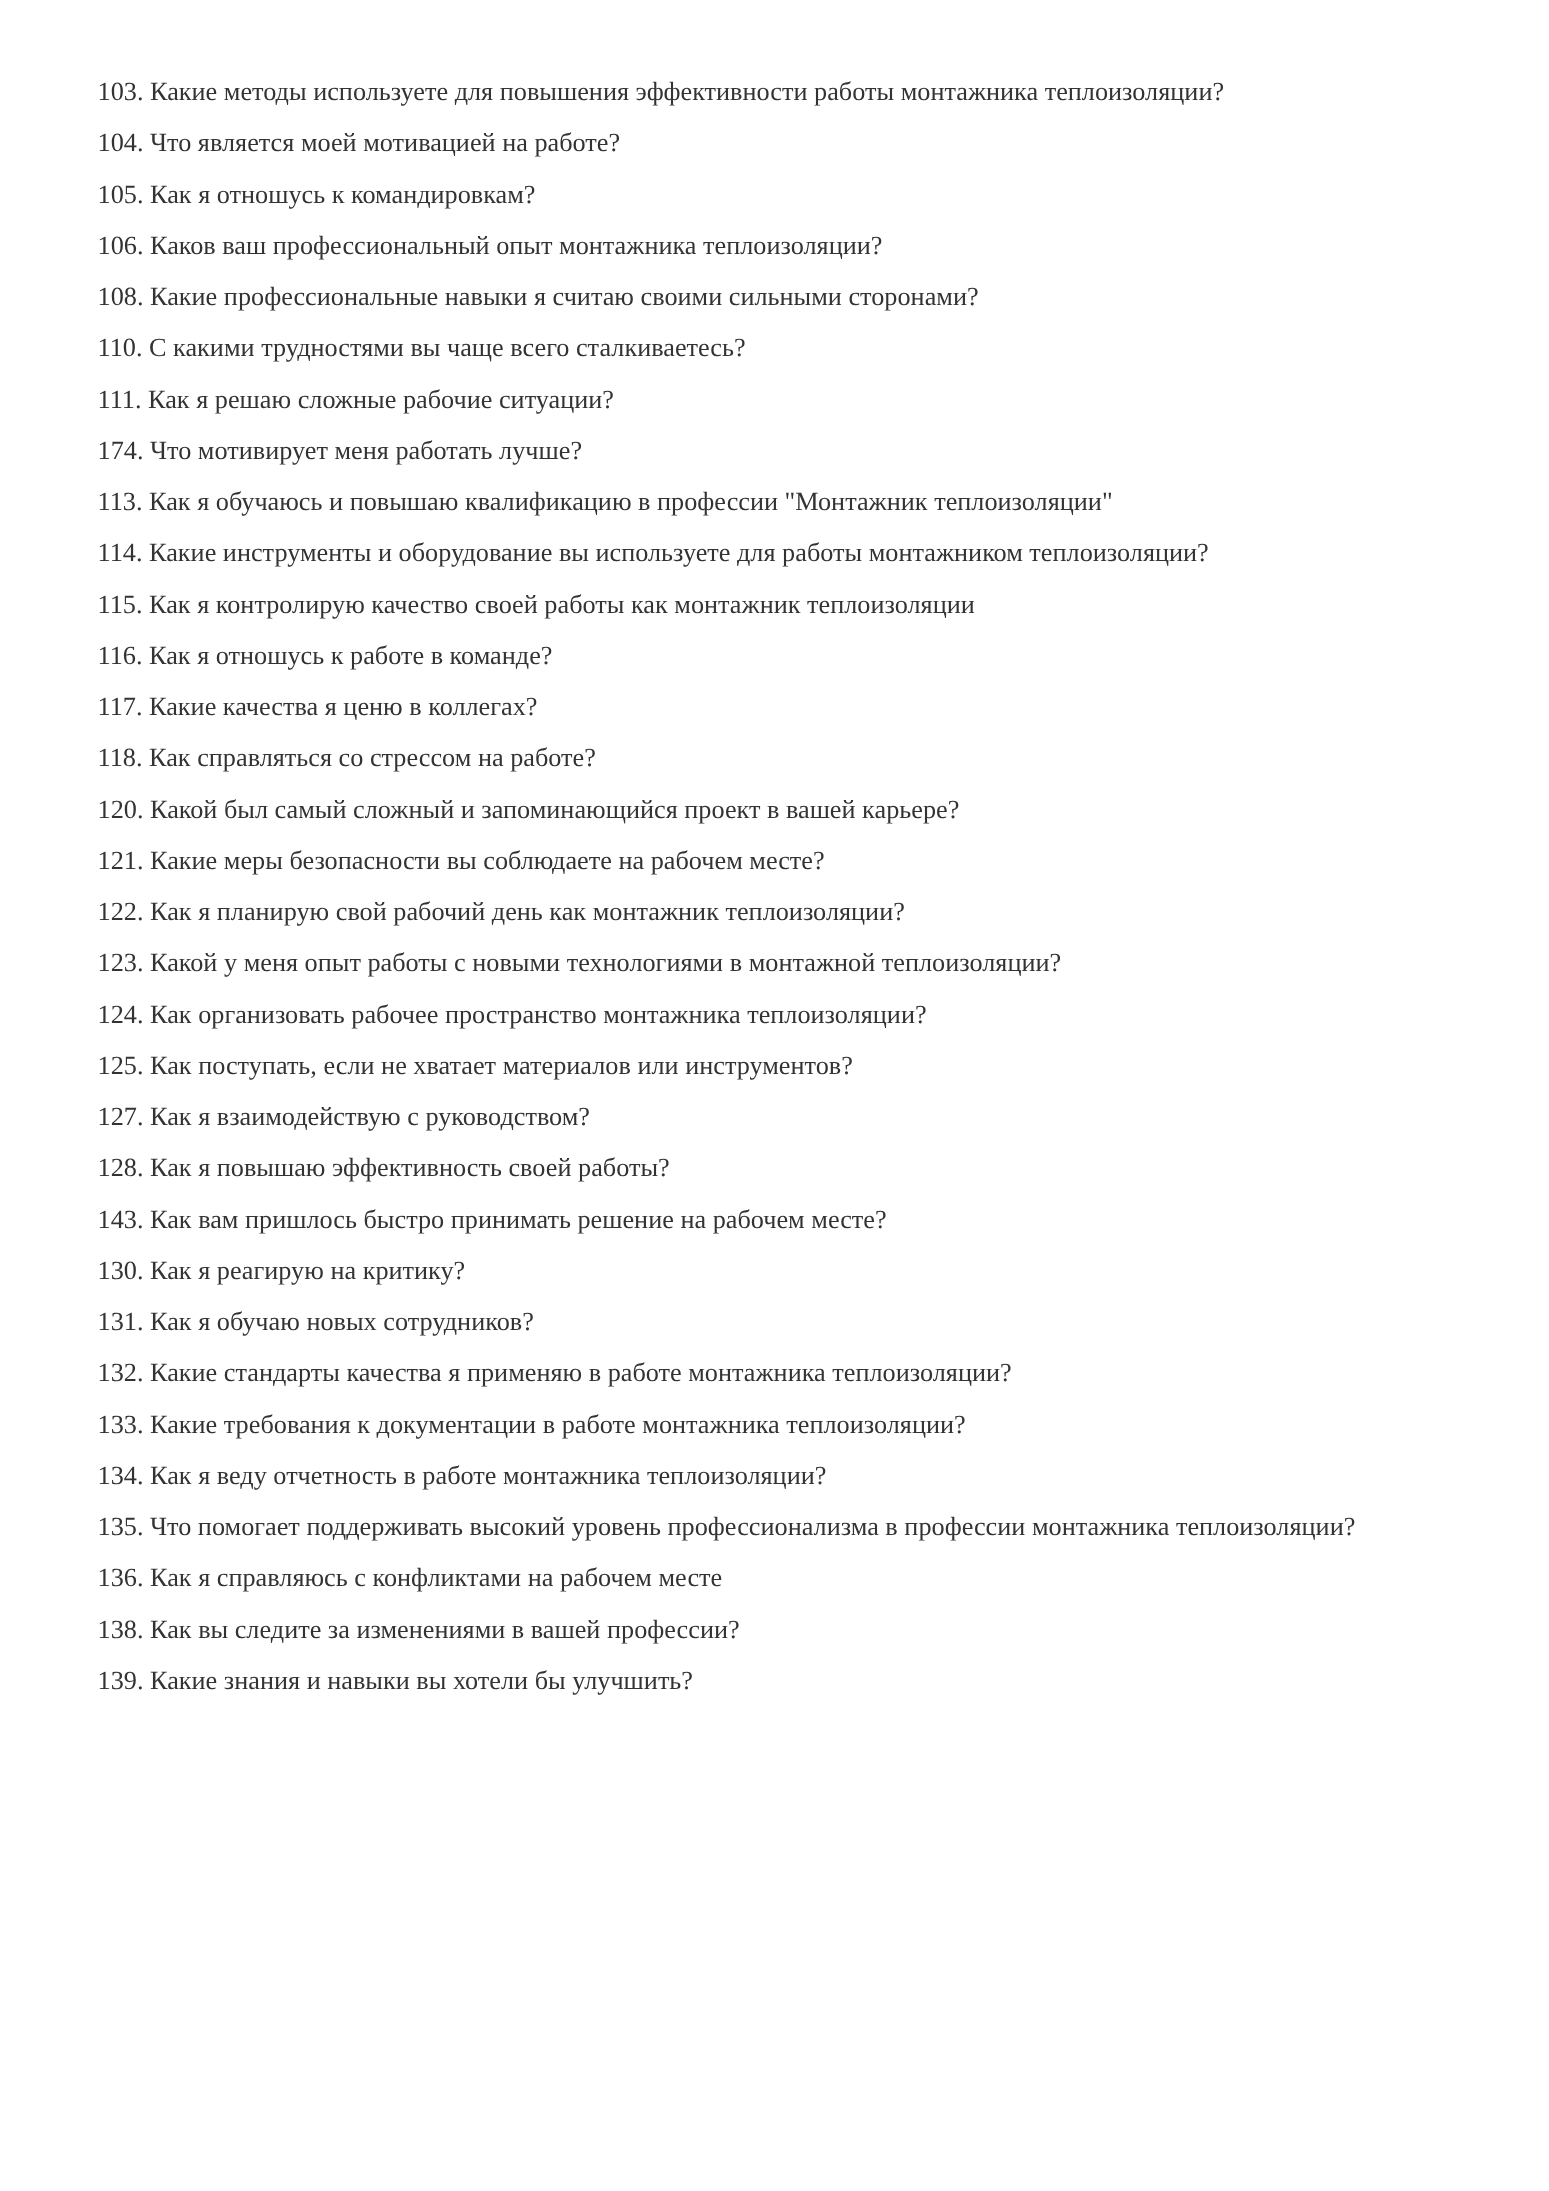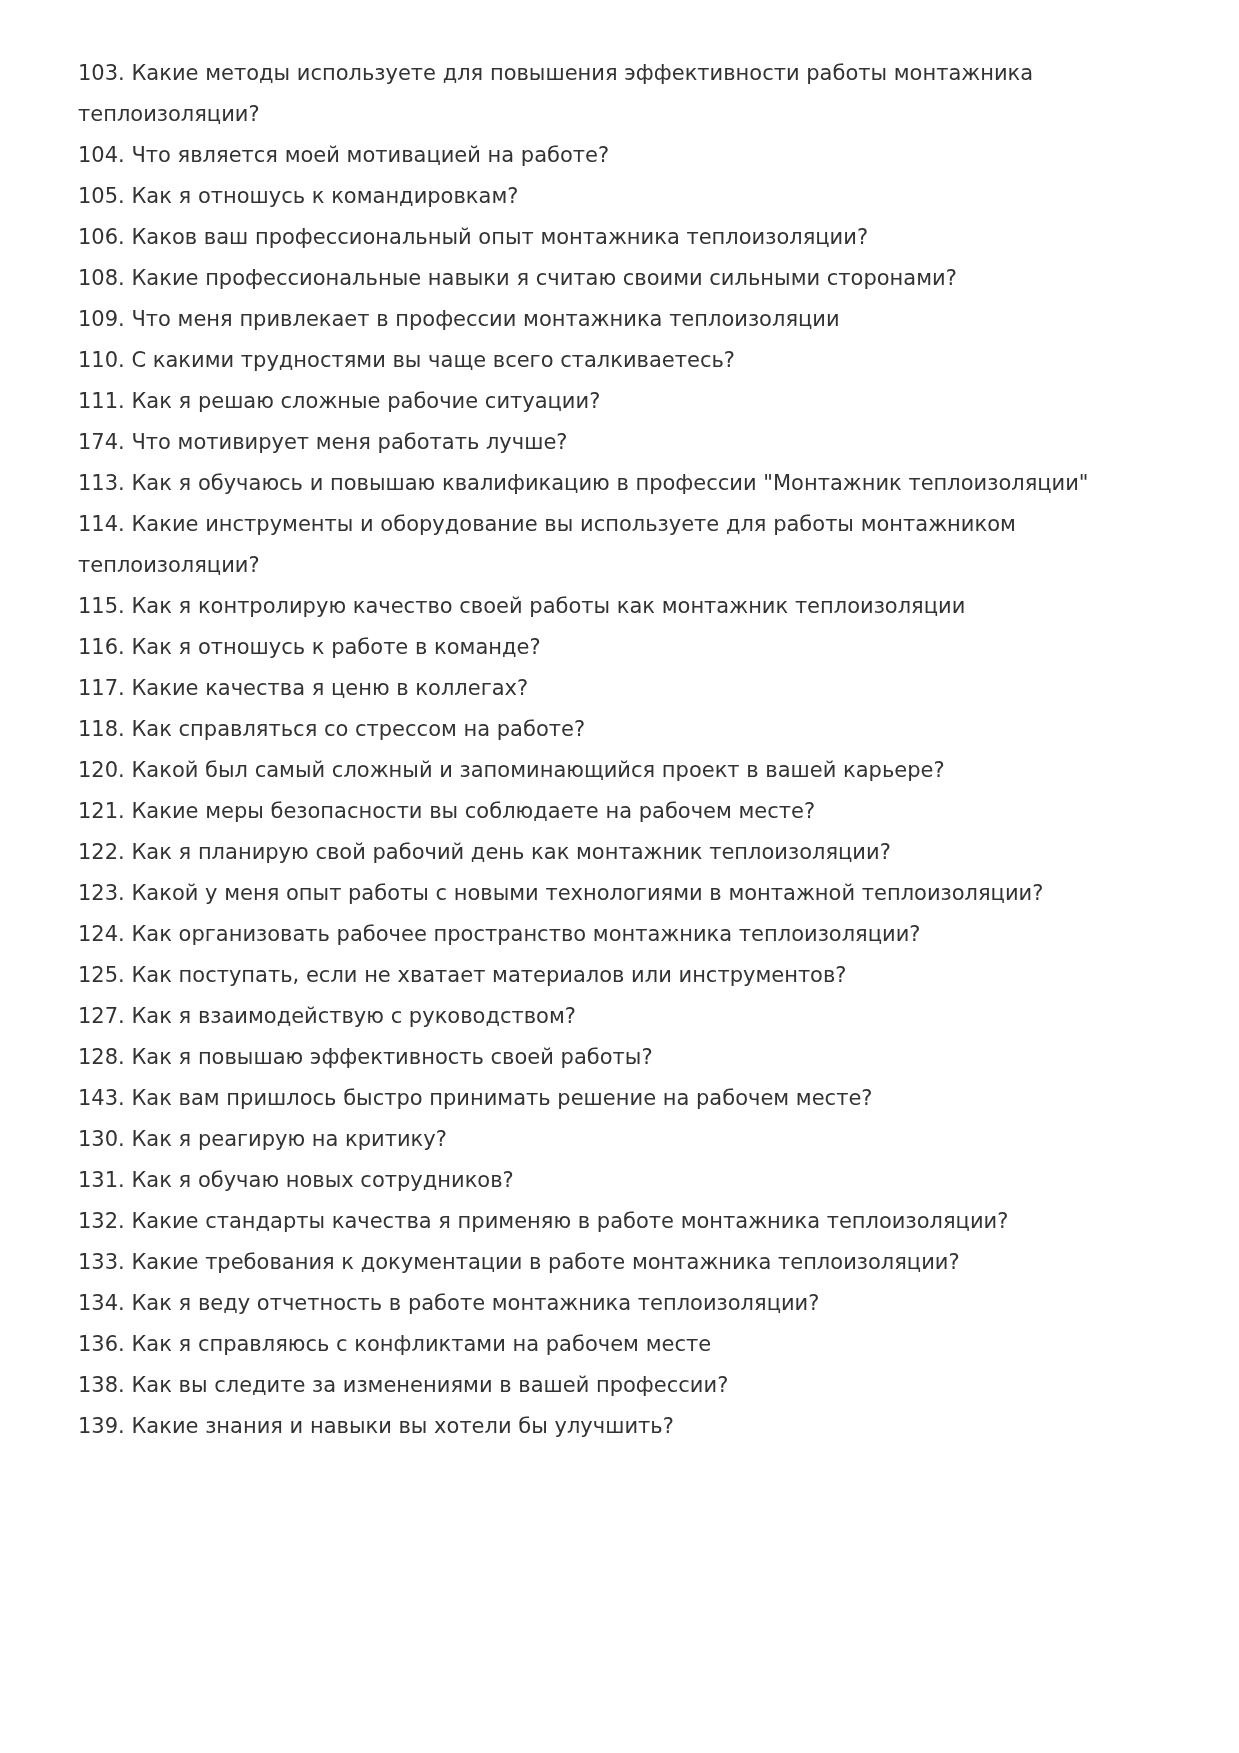--- a/index.html
+++ b/index.html
@@ -25,33 +25,33 @@
   }
   .question {
     margin: 0;
     padding: 0;
     font-size: 21px;
     line-height: 41px;
     font-weight: 400;
     color: var(--text-color, #333333);
     letter-spacing: 0;
     word-spacing: 0;
+    font-family: Liberation Serif, serif;
   }
 </style>
 </head>
 <body style="--text-color: #333333;">
 
 <div class="page">
   <div class="questions" id="question-list">
       <p class="question">103. Какие методы используете для повышения эффективности работы монтажника теплоизоляции?</p>
       <p class="question">104. Что является моей мотивацией на работе?</p>
       <p class="question">105. Как я отношусь к командировкам?</p>
       <p class="question">106. Каков ваш профессиональный опыт монтажника теплоизоляции?</p>
       <p class="question">108. Какие профессиональные навыки я считаю своими сильными сторонами?</p>
-      <p class="question">109. Что меня привлекает в профессии монтажника теплоизоляции</p>
       <p class="question">110. С какими трудностями вы чаще всего сталкиваетесь?</p>
       <p class="question">111. Как я решаю сложные рабочие ситуации?</p>
       <p class="question">174. Что мотивирует меня работать лучше?</p>
       <p class="question">113. Как я обучаюсь и повышаю квалификацию в профессии "Монтажник теплоизоляции"</p>
       <p class="question">114. Какие инструменты и оборудование вы используете для работы монтажником теплоизоляции?</p>
       <p class="question">115. Как я контролирую качество своей работы как монтажник теплоизоляции</p>
       <p class="question">116. Как я отношусь к работе в команде?</p>
       <p class="question">117. Какие качества я ценю в коллегах?</p>
       <p class="question">118. Как справляться со стрессом на работе?</p>
       <p class="question">120. Какой был самый сложный и запоминающийся проект в вашей карьере?</p>
@@ -61,17 +61,18 @@
       <p class="question">124. Как организовать рабочее пространство монтажника теплоизоляции?</p>
       <p class="question">125. Как поступать, если не хватает материалов или инструментов?</p>
       <p class="question">127. Как я взаимодействую с руководством?</p>
       <p class="question">128. Как я повышаю эффективность своей работы?</p>
       <p class="question">143. Как вам пришлось быстро принимать решение на рабочем месте?</p>
       <p class="question">130. Как я реагирую на критику?</p>
       <p class="question">131. Как я обучаю новых сотрудников?</p>
       <p class="question">132. Какие стандарты качества я применяю в работе монтажника теплоизоляции?</p>
       <p class="question">133. Какие требования к документации в работе монтажника теплоизоляции?</p>
       <p class="question">134. Как я веду отчетность в работе монтажника теплоизоляции?</p>
+      <p class="question">135. Что помогает поддерживать высокий уровень профессионализма в профессии монтажника теплоизоляции?</p>
       <p class="question">136. Как я справляюсь с конфликтами на рабочем месте</p>
       <p class="question">138. Как вы следите за изменениями в вашей профессии?</p>
       <p class="question">139. Какие знания и навыки вы хотели бы улучшить?</p>
     </div>
 </div>
 
 </body></html>

